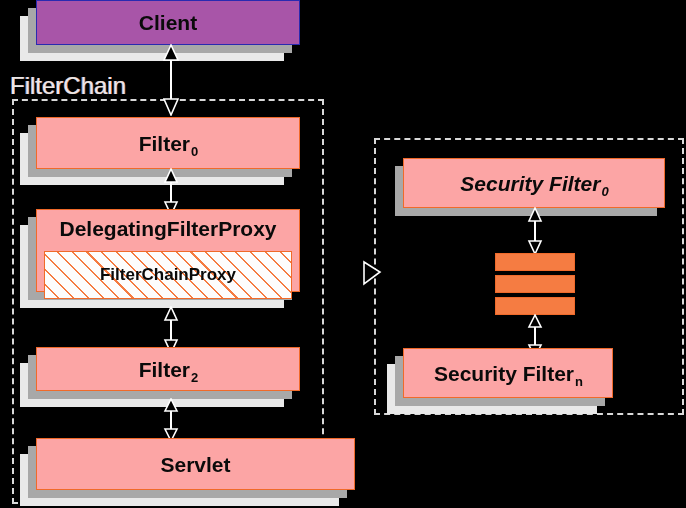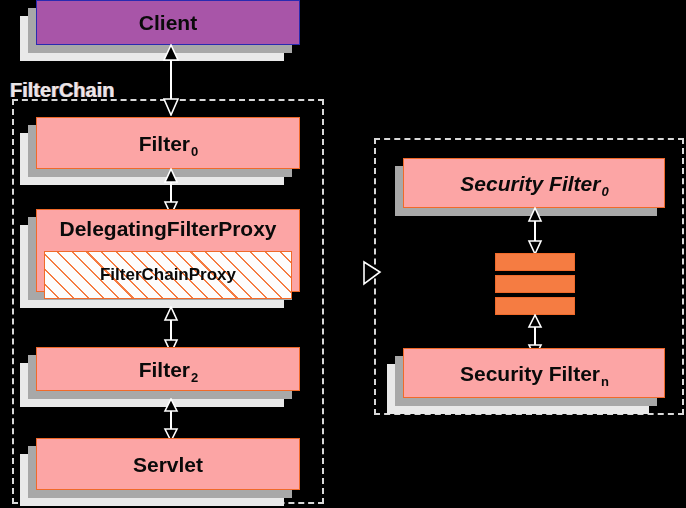--- a/index.html
+++ b/index.html
@@ -18,29 +18,28 @@
 
   
   .group-box {
     position: absolute;
     border: 2px dashed #d8d8d8;
     box-sizing: border-box;
     background: transparent;
   }
   .group-label {
     position: absolute;
-    font-size: 20px;
-    font-weight: bold;
+    font-size: 24px;
+    font-weight: normal;
     color: #e8e8e8;
     white-space: nowrap;
     letter-spacing: 0px;
     text-shadow:
        0.8px 0 0 rgba(255,120,40,0.85),
       -0.8px 0 0 rgba(60,140,255,0.85);
-    margin-top: 7px;
   }
 
   
   .node {
     position: absolute;
     box-sizing: border-box;
   }
   .node .shadow2 {
     position: absolute;
     left: -16px;
@@ -207,21 +206,21 @@
   </div>
 
   <div class="conn" style="left:163px; top:398px;">
     <svg width="16" height="44" viewBox="0 0 16 44">
       <line x1="8" y1="11" x2="8" y2="33" stroke="#ffffff" stroke-width="2"></line>
       <polygon points="8,1 2,13 14,13" fill="#000000" stroke="#ffffff" stroke-width="1.6"></polygon>
       <polygon points="8,43 2,31 14,31" fill="#000000" stroke="#ffffff" stroke-width="1.6"></polygon>
     </svg>
   </div>
 
-  <div class="node orange" style="left:36px; top:438px; width:264px; height:52px;">
+  <div class="node orange" style="left:36px; top:438px; width:319px; height:52px;">
     <div class="shadow2"></div>
     <div class="shadow1"></div>
     <div class="face">
       <span class="lbl">Servlet</span>
     </div>
   </div>
 
   <div class="node orange" style="left:403px; top:158px; width:262px; height:50px;font-style:italic;">
     <div class="shadow1"></div>
     <div class="face">
@@ -242,21 +241,21 @@
   <div class="bar" style="left:495px; top:297px; width:80px; height:18px;"></div>
 
   <div class="conn" style="left:527px; top:314px;">
     <svg width="16" height="44" viewBox="0 0 16 44">
       <line x1="8" y1="11" x2="8" y2="33" stroke="#ffffff" stroke-width="2"></line>
       <polygon points="8,1 2,13 14,13" fill="#000000" stroke="#ffffff" stroke-width="1.6"></polygon>
       <polygon points="8,43 2,31 14,31" fill="#000000" stroke="#ffffff" stroke-width="1.6"></polygon>
     </svg>
   </div>
 
-  <div class="node orange" style="left:403px; top:348px; width:262px; height:50px;">
+  <div class="node orange" style="left:403px; top:348px; width:210px; height:50px;">
     <div class="shadow2"></div>
     <div class="shadow1"></div>
     <div class="face">
       <span class="lbl"><span>Security Filter</span><sub>n</sub></span>
     </div>
   </div>
 
 </div>
 
 </body></html>

